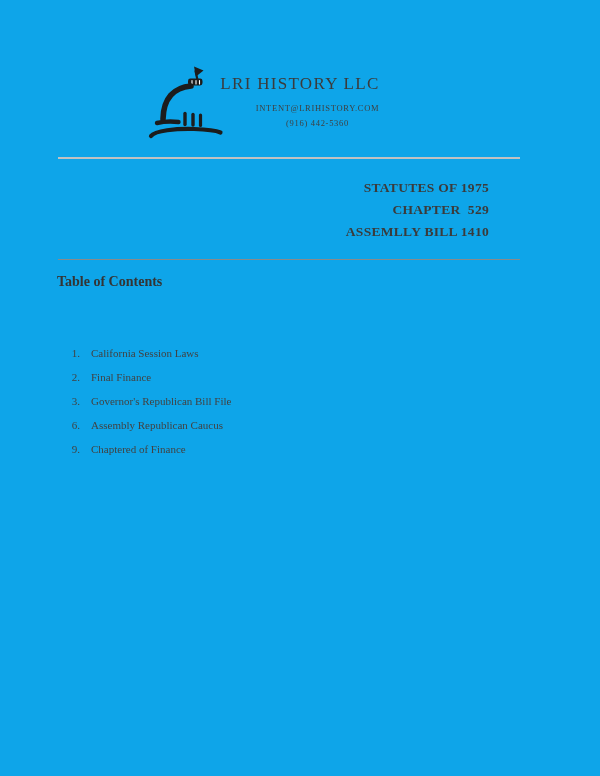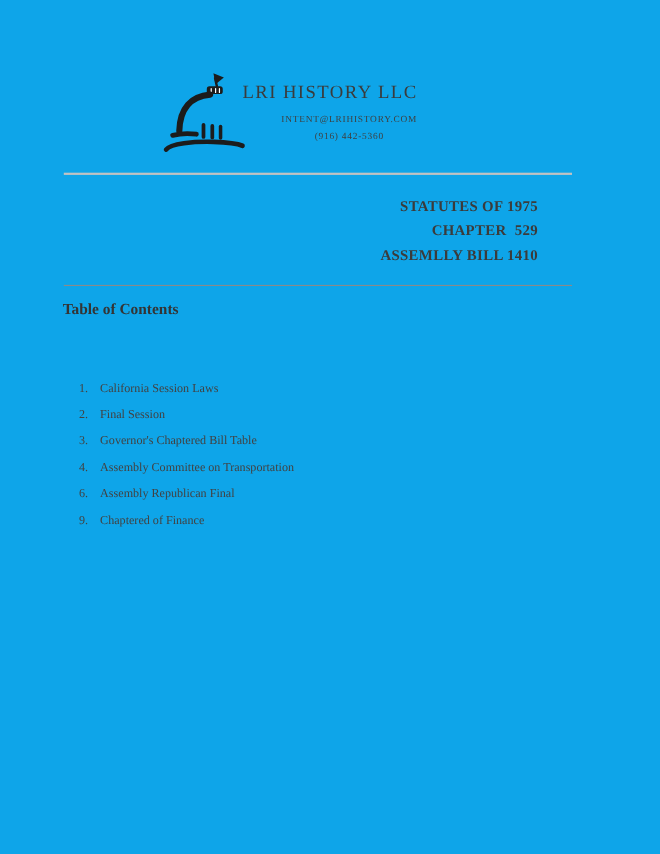--- a/index.html
+++ b/index.html
@@ -118,29 +118,26 @@
     <div class="bill-line">ASSEMLLY BILL 1410</div>
   </div>
 
   <div class="toc-title">Table of Contents</div>
 
   <ol class="toc-list">
     <li class="toc-item">
       <span class="toc-num">1.</span><span class="toc-label">California Session Laws</span>
     </li>
     <li class="toc-item">
-      <span class="toc-num">2.</span><span class="toc-label">Final Session</span>
+      <span class="toc-num">2.</span><span class="toc-label">Final Finance</span>
     </li>
     <li class="toc-item">
-      <span class="toc-num">3.</span><span class="toc-label">Governor's Chaptered Bill Table</span>
+      <span class="toc-num">3.</span><span class="toc-label">Governor's Republican Bill File</span>
     </li>
     <li class="toc-item">
-      <span class="toc-num">4.</span><span class="toc-label">Assembly Committee on Transportation</span>
-    </li>
-    <li class="toc-item">
-      <span class="toc-num">6.</span><span class="toc-label">Assembly Republican Final</span>
+      <span class="toc-num">6.</span><span class="toc-label">Assembly Republican Caucus</span>
     </li>
     <li class="toc-item">
       <span class="toc-num">9.</span><span class="toc-label">Chaptered of Finance</span>
     </li>
   </ol>
 
 </div>
 
 </body></html>

